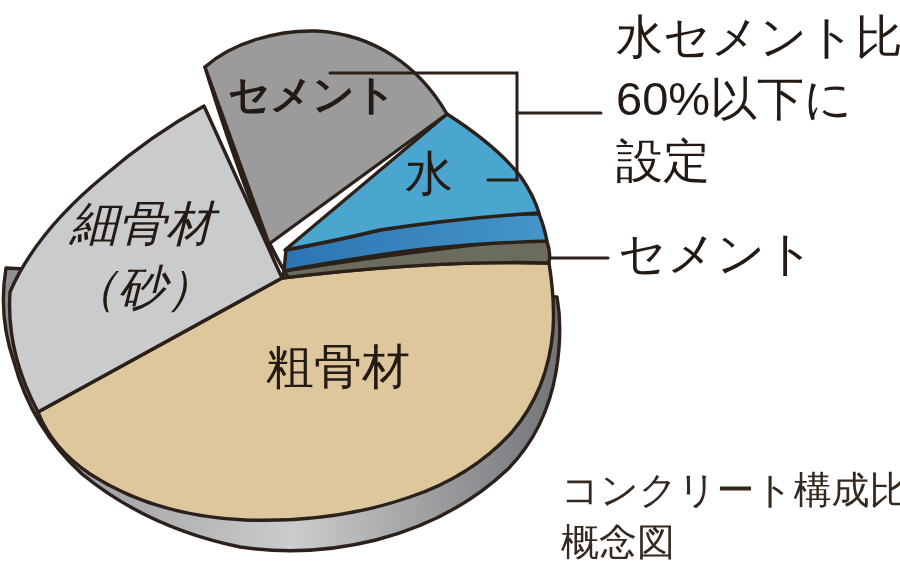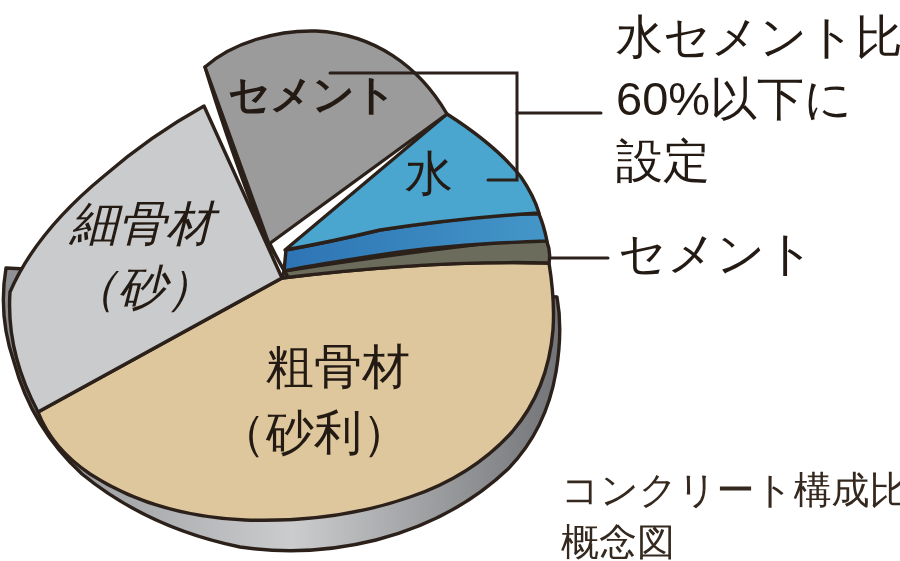--- a/index.html
+++ b/index.html
@@ -76,21 +76,20 @@
   <div class="lbl lbl-cement">セメント</div>
   <div class="lbl lbl-water">水</div>
 
   <div class="lbl lbl-fine">
     <div>細骨材</div>
     <div>（砂）</div>
   </div>
 
   <div class="lbl lbl-coarse">
     <div>粗骨材</div>
-    <div>（砂利）</div>
   </div>
 
   <div class="lbl annotation">
     <div>水セメント比</div>
     <div>60%以下に</div>
     <div>設定</div>
   </div>
 
   <div class="lbl lbl-admixture">セメント</div>
 

